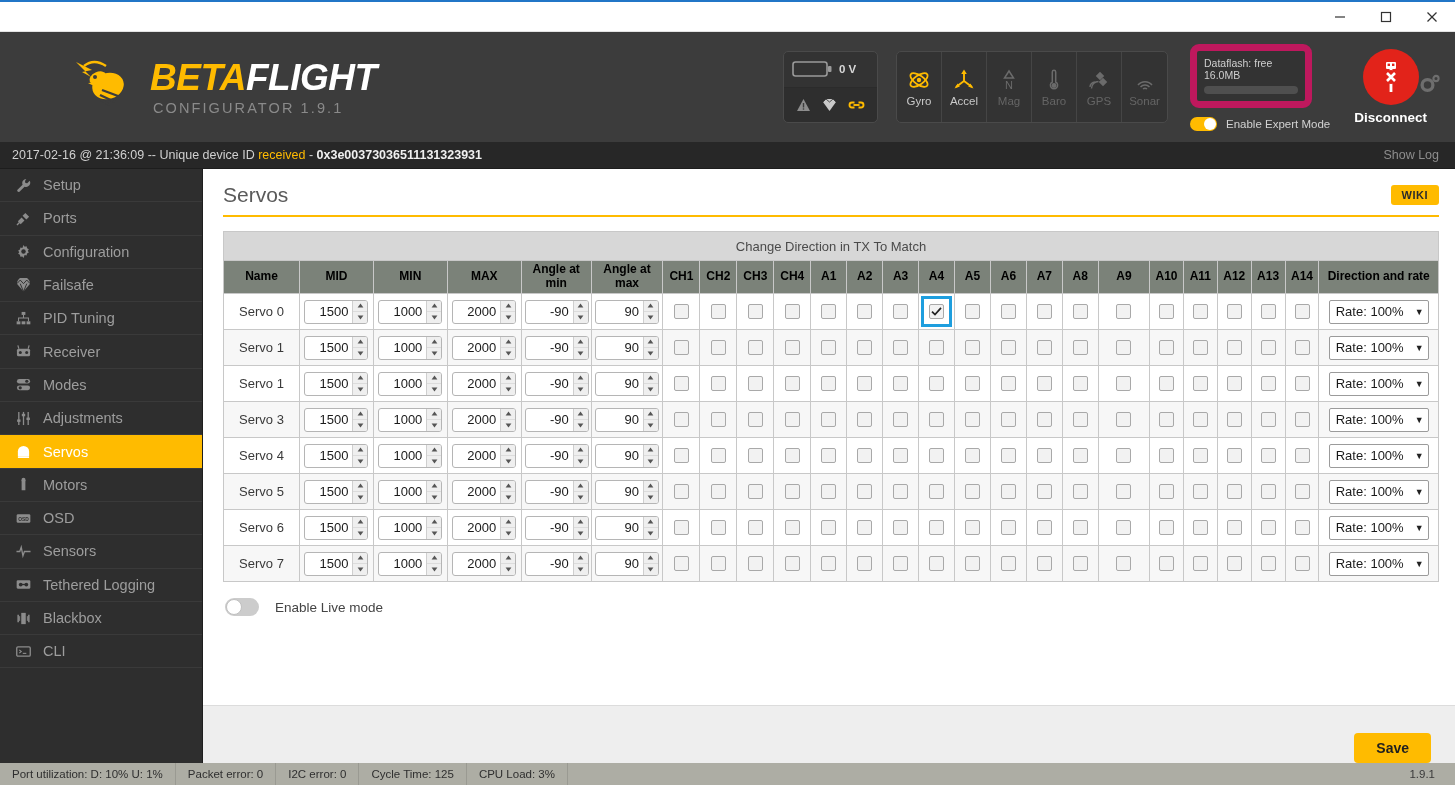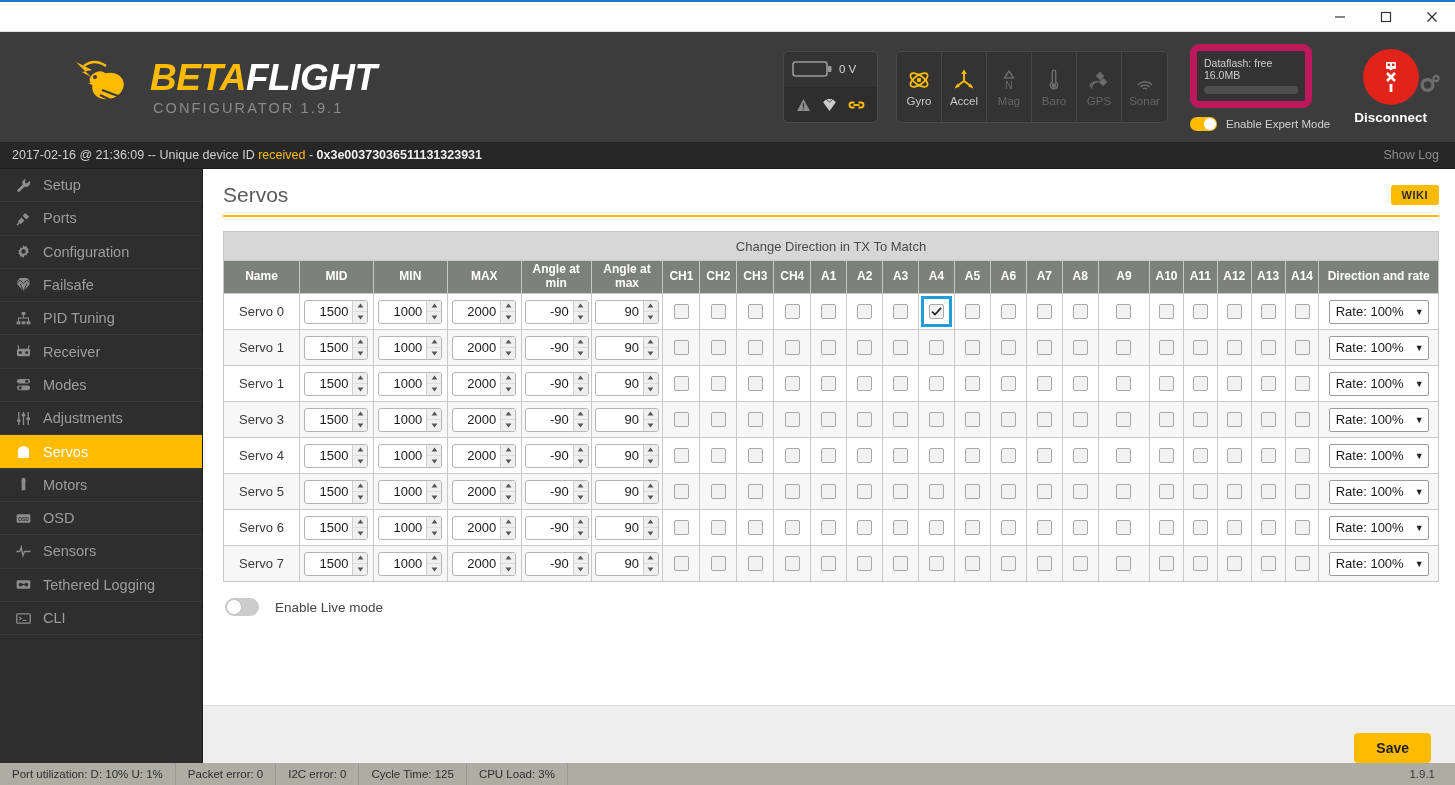--- a/index.html
+++ b/index.html
@@ -68,21 +68,21 @@
     background: #333333;
     border: 1px solid #4a4a4a;
     border-radius: 5px;
     display: flex; flex-direction: column;
     margin-right: 18px;
   }
   .batt-top {
     flex: 1; display: flex; align-items: center; padding-left: 8px; gap: 5px;
     border-bottom: 1px solid #2b2b2b;
   }
-  .batt-volt { color: #d8d8d8; font-size: 11.5px; font-weight: normal; }
+  .batt-volt { color: #d8d8d8; font-size: 11.5px; font-weight: bold; }
   .batt-bottom {
     flex: 1; display: flex; align-items: center;
     justify-content: space-around; padding: 0 6px;
     background: #2e2e2e; border-radius: 0 0 5px 5px;
   }
 
   
   .sensors {
     display: flex;
     background: #333333;
@@ -225,21 +225,21 @@
     color: #4a4a4a;
     font-size: 13px;
     height: 29px;
     border: 1px solid #c8c8c8;
     text-align: right;
     padding-right: 0;
   }
   tr.band .band-inner { display:block; width: 100%; text-align: center; }
   tr.hdr th {
     background: #7b8279;
-    color: #ffffff;
+    color: #000000;
     font-weight: bold;
     font-size: 12px;
     height: 33px;
     padding: 2px 1px;
     line-height: 1.15;
   }
   tr.row td { height: 36px; padding: 0 3px; }
   tr.row.odd td { background: #ffffff; }
   tr.row.even td { background: #f7f7f7; }
   td.name { font-size: 13px; color: #3a3a3a; }
@@ -651,20 +651,32 @@
           <svg width="15" height="15" viewBox="0 0 16 16">
               <rect x="0.7" y="3.5" width="14.6" height="9" rx="1.2" fill="currentColor"></rect>
               <circle cx="5" cy="8" r="2" fill="#2e2e2e"></circle>
               <circle cx="11" cy="8" r="2" fill="#2e2e2e"></circle>
               <rect x="5" y="7.3" width="6" height="1.4" fill="#2e2e2e"></rect>
             </svg>
         </span>
         <span>Tethered Logging</span>
       </div>
 
+      <div class="navitem">
+        <span class="ico">
+          <svg width="15" height="15" viewBox="0 0 16 16">
+              <rect x="5.6" y="2" width="4.8" height="12" fill="currentColor"></rect>
+              <rect x="1.5" y="4" width="1.6" height="8" fill="currentColor"></rect>
+              <rect x="3.4" y="5.5" width="1" height="5" fill="currentColor"></rect>
+              <rect x="12.9" y="4" width="1.6" height="8" fill="currentColor"></rect>
+              <rect x="11.6" y="5.5" width="1" height="5" fill="currentColor"></rect>
+            </svg>
+        </span>
+        <span>Blackbox</span>
+      </div>
 
       <div class="navitem">
         <span class="ico">
           <svg width="15" height="15" viewBox="0 0 16 16">
               <rect x="0.8" y="3" width="14.4" height="10" rx="1.3" fill="none" stroke="currentColor" stroke-width="1.4"></rect>
               <path d="M3.5 6.2 L5.6 8 L3.5 9.8" fill="none" stroke="currentColor" stroke-width="1.2"></path>
               <line x1="7.2" y1="10" x2="11" y2="10" stroke="currentColor" stroke-width="1.2"></line>
             </svg>
         </span>
         <span>CLI</span>

